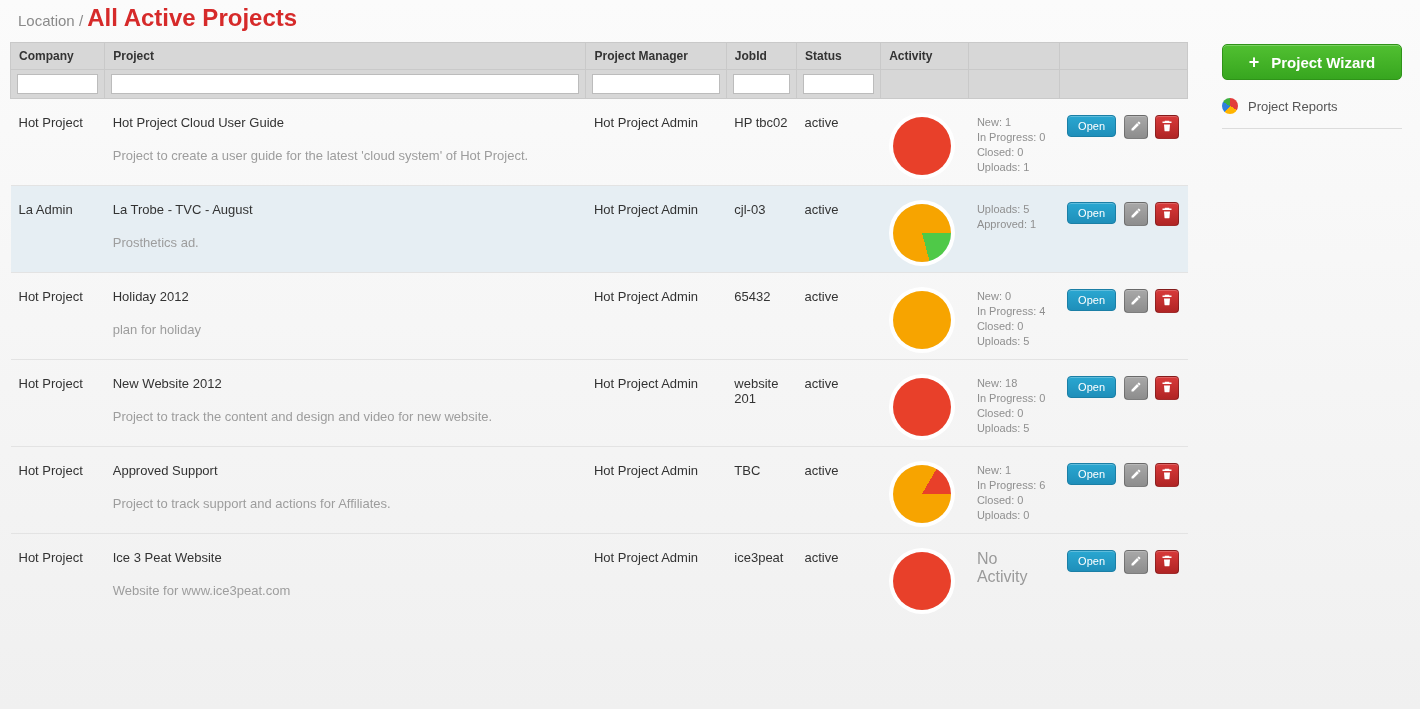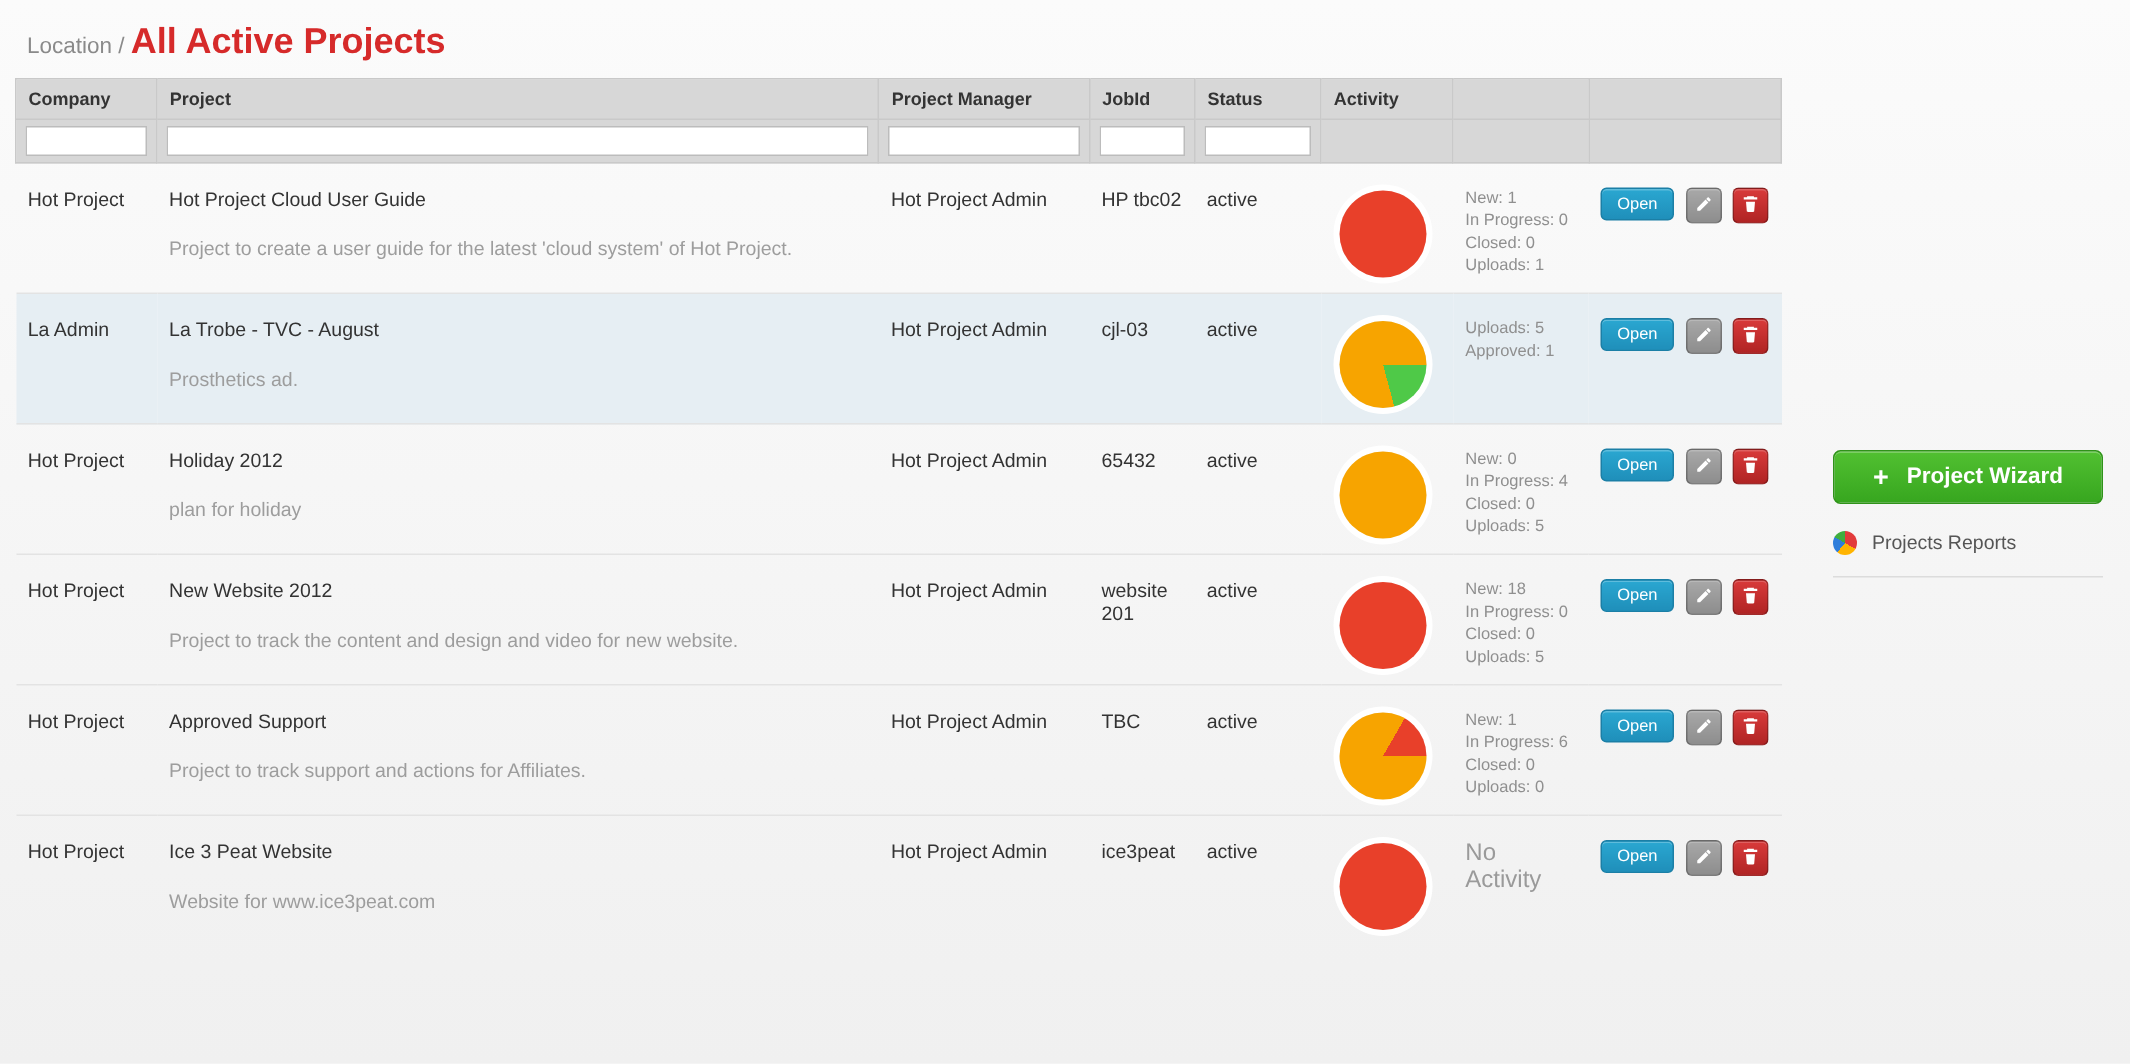--- a/index.html
+++ b/index.html
@@ -1,19 +1,19 @@
 <!DOCTYPE html>
 <html><head>
 <meta charset="utf-8">
 <style>
 html,body{margin:0;padding:0;font-family:Arial,Helvetica,sans-serif;background:#f5f5f5;color:#3f3f3f;font-size:13px}
 .page{width:1420px;min-height:709px;background:linear-gradient(#fbfbfb,#f0f0f0)}
-.breadcrumb{padding:14px 18px 10px 18px;font-size:15px;color:#8a8a8a}
+.breadcrumb{padding:4px 18px 10px 18px;font-size:15px;color:#8a8a8a}
 .breadcrumb .title{color:#d62a2a;font-weight:bold;font-size:24px;vertical-align:baseline}
-.main{display:flex;align-items:center}
+.main{display:flex;align-items:flex-start}
 .table-wrap{width:1178px;margin-left:10px}
 .sidebar{width:180px;margin-left:34px;padding-top:2px}
 table{border-collapse:collapse;width:100%;table-layout:fixed}
 col.c-company{width:94px}
 col.c-project{width:480px}
 col.c-pm{width:140px}
 col.c-job{width:70px}
 col.c-status{width:84px}
 col.c-activity{width:88px}
 col.c-stats{width:90px}
@@ -263,19 +263,19 @@
     </table>
   </div>
 
   <div class="sidebar">
     <div class="green-btn">
       <span class="plus">+</span>
       <span>Project Wizard</span>
     </div>
     <div class="side-link">
       <span class="dot-chart"></span>
-      <span>Projects Reports</span>
+      <span>Project Reports</span>
     </div>
     <div class="side-sep"></div>
   </div>
 </div>
 
 </div>
 
 </body></html>

